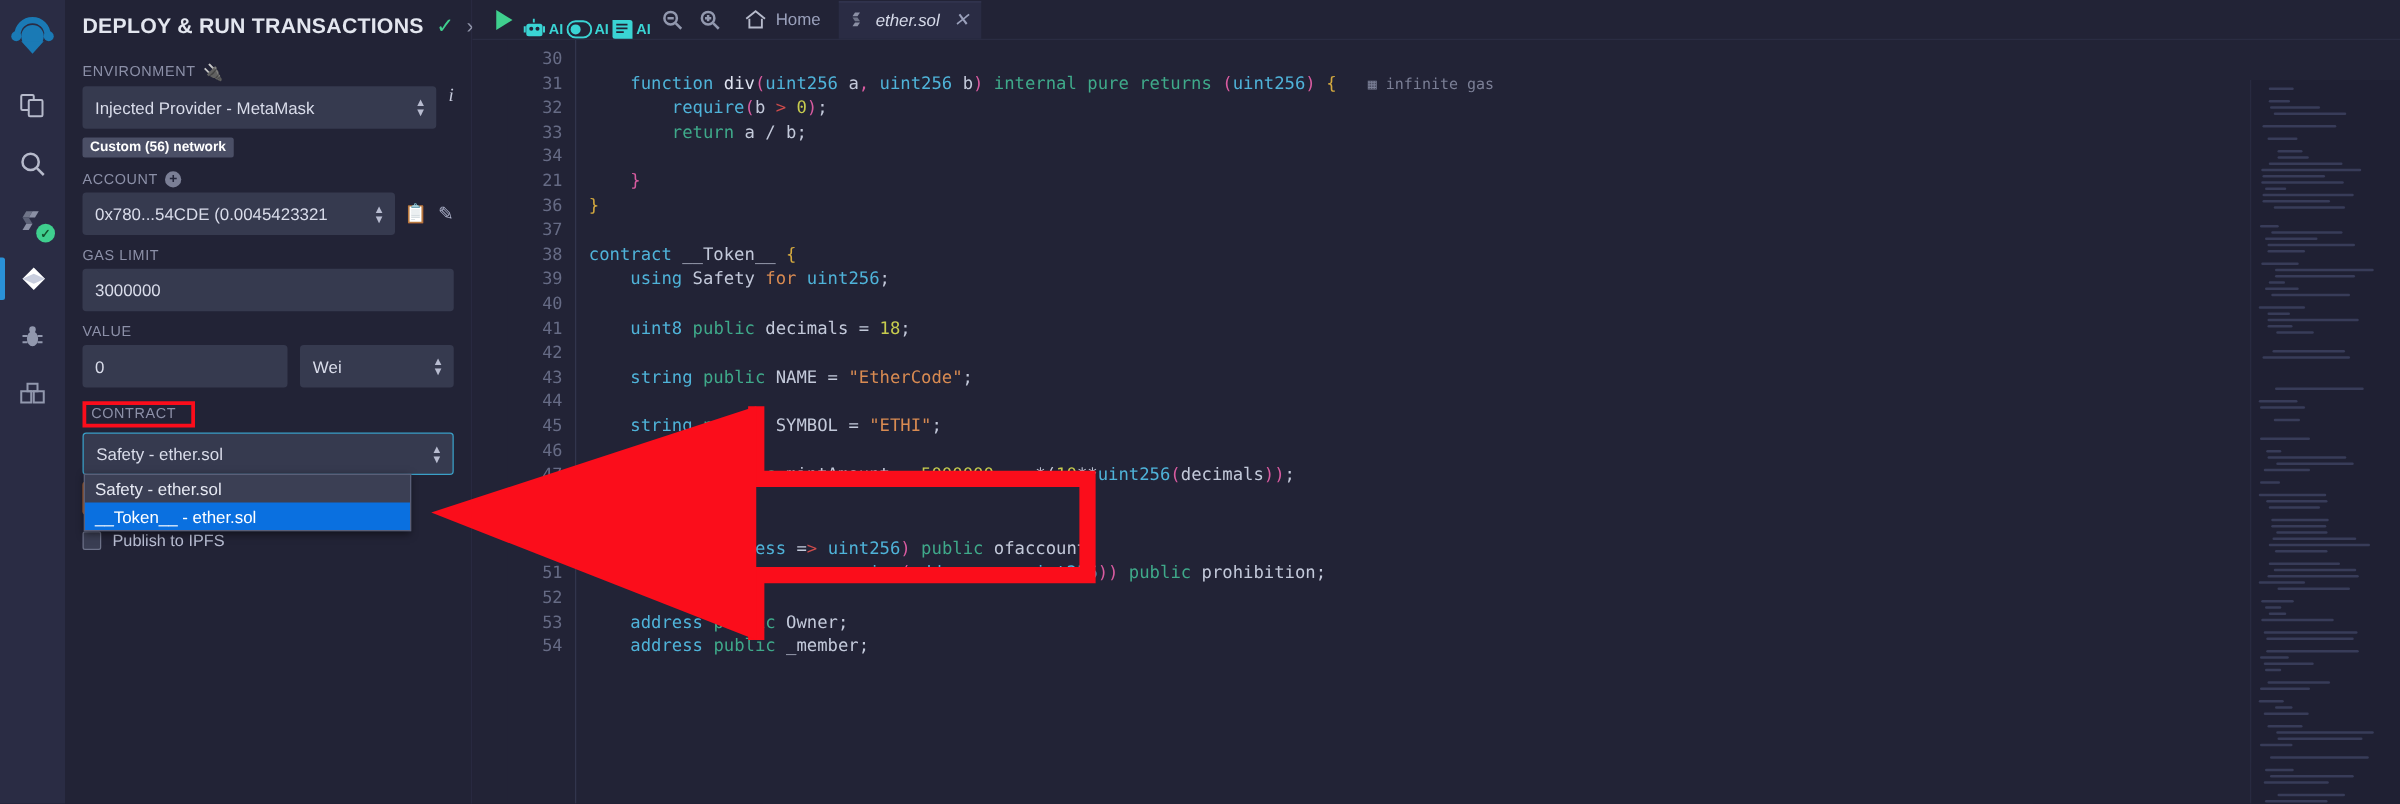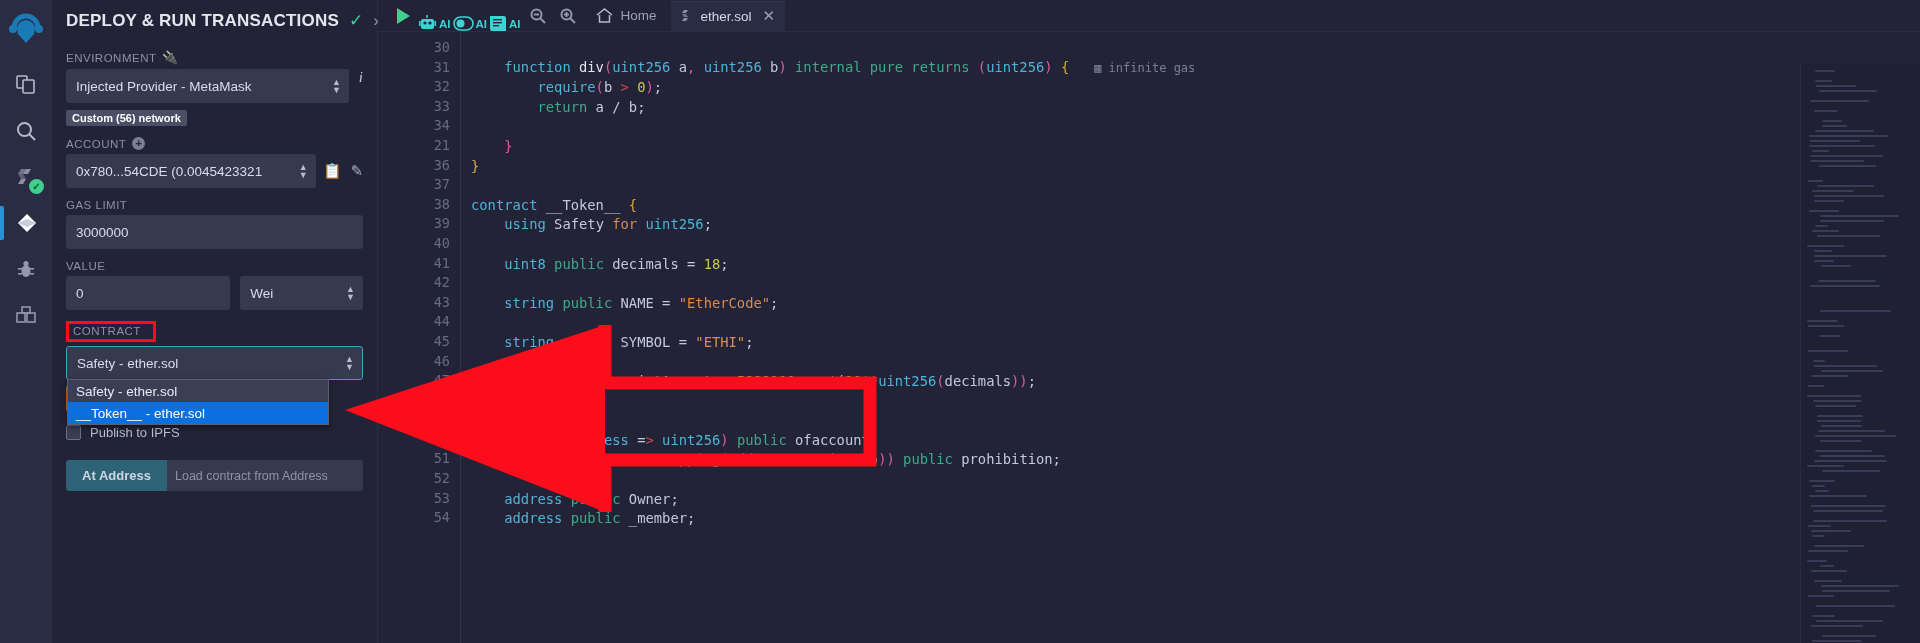--- a/index.html
+++ b/index.html
@@ -147,21 +147,21 @@
   }
   .ai-grp { display: flex; align-items: center; gap: 2px; margin-right: 2px; cursor: pointer; margin-top: 16px; }
   .ai-txt { color: #3ad4d4; font-size: 11.5px; font-weight: 600; }
   .home-tab {
     display: flex; align-items: center; gap: 7px; padding: 0 14px 0 12px;
     height: 32px; color: #9aa0bb; font-size: 13.5px; cursor: pointer;
   }
   .file-tab {
     display: flex; align-items: center; gap: 7px; padding: 0 10px 0 10px;
     height: 30px; background: #2a2c44; color: #d5d9e8; font-size: 13.5px;
-    cursor: pointer; border-top: 1px solid #343752;
+    cursor: pointer; border-top: 1px solid #343752; font-style: italic;
   }
   .tab-close { color: #9aa0bb; font-size: 15px; margin-left: 4px; }
 
   .code-wrap {
     position: absolute; top: 32px; left: 0; right: 0; bottom: 0;
     display: flex; background: #222336; overflow: hidden;
   }
   .gutter-pad { width: 28px; flex: 0 0 28px; background: #222336; }
   .gutter {
     width: 54px; flex: 0 0 54px; text-align: right; padding-right: 10px;
@@ -342,24 +342,20 @@
         </div>
       </div>
 
       <button class="deploy-btn">Deploy</button>
 
       <div class="chk-row">
         <span class="chkbox"></span>
         <span class="chk-label">Publish to IPFS</span>
       </div>
 
-      <div class="ataddr-row">
-        <button class="ataddr-btn">At Address</button>
-        <div class="ataddr-input">Load contract from Address</div>
-      </div>
 
     </div>
   </div>
 
   <div class="editor-area">
 
     <div class="tabbar">
       <span class="tb-ic">
         <svg width="16" height="18" viewBox="0 0 16 18">
             <path d="M2 1 L15 9 L2 17 Z" fill="#3fcf8e"></path>

